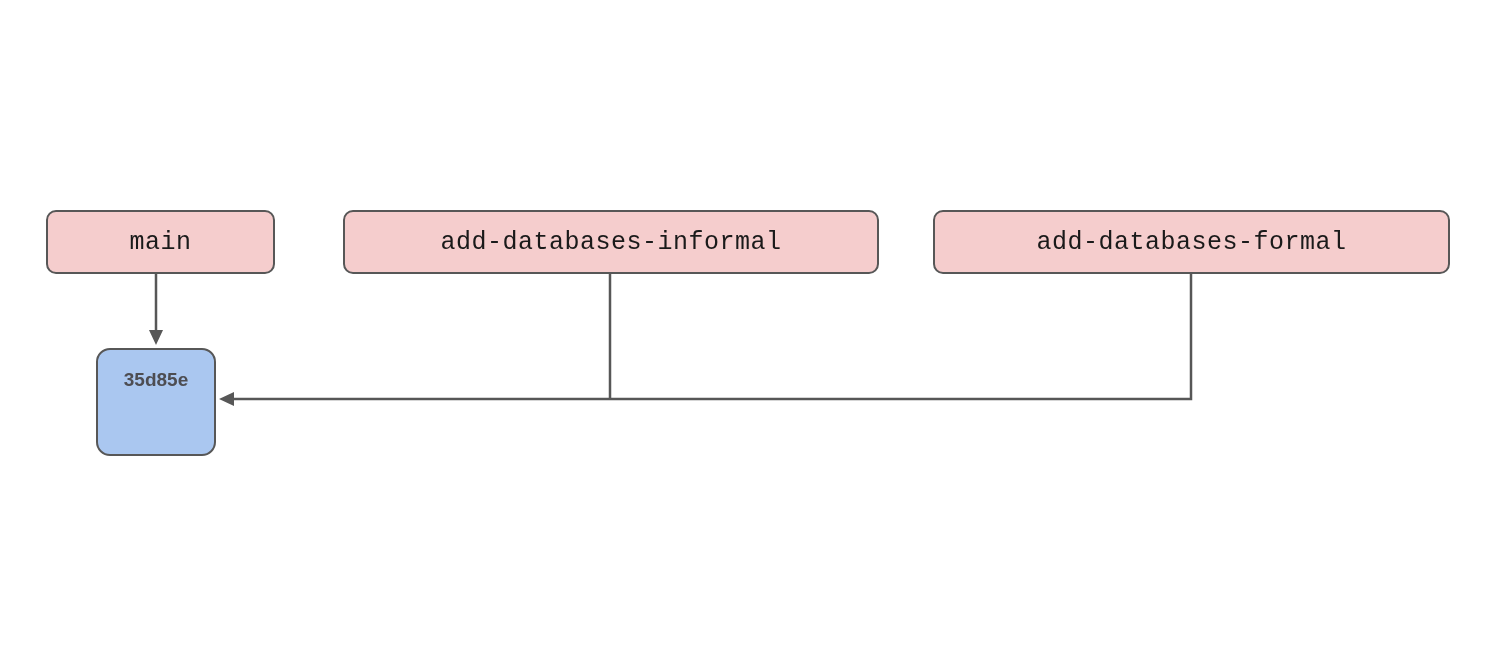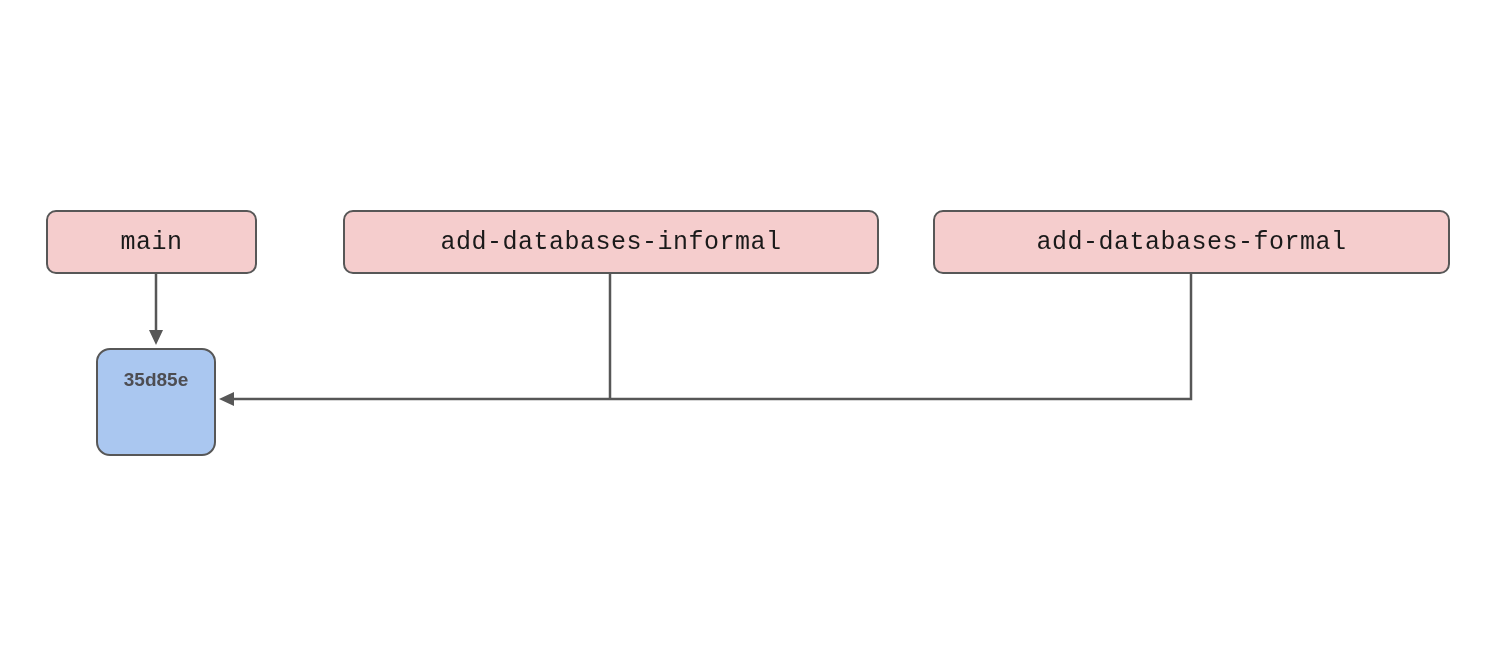--- a/index.html
+++ b/index.html
@@ -61,21 +61,21 @@
   }
   .node-commit .node-label {
     font-family: "Liberation Sans", sans-serif;
     font-size: 19px;
     font-weight: bold;
     color: #4d4d52;
     white-space: nowrap;
     position: relative;
     top: -22px;
   }
-  #node-main        { left: 46px;  width: 211px; }
+  #node-main        { left: 46px;  width: 229px; }
   #node-informal    { left: 343px; width: 536px; }
   #node-formal      { left: 933px; width: 517px; }
 </style>
 </head>
 <body>
 
 <div id="diagram-canvas">
 
   <svg class="edge-layer" viewBox="0 0 1490 660" width="1490" height="660" xmlns="http://www.w3.org/2000/svg">
     <defs>

